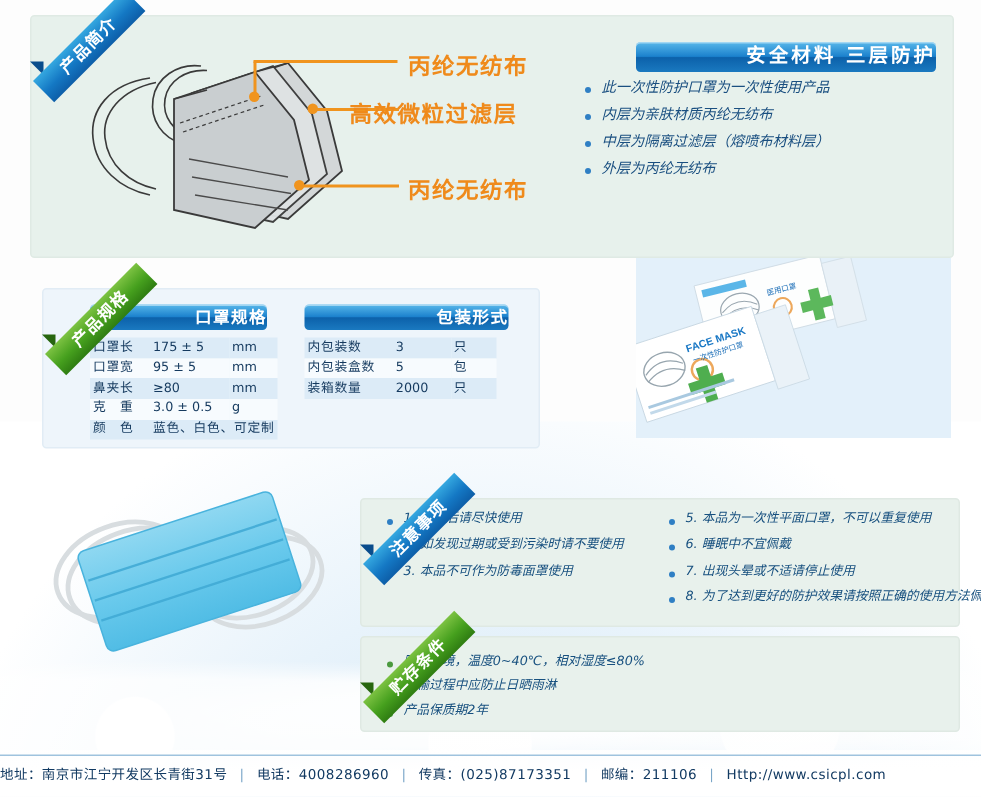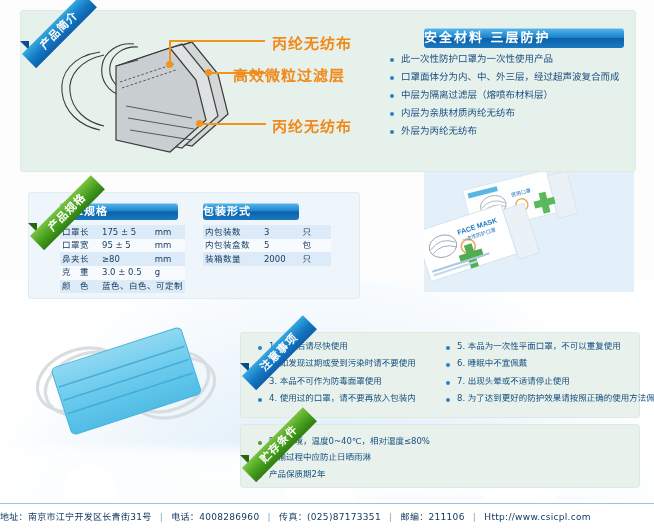--- a/index.html
+++ b/index.html
@@ -50,36 +50,36 @@
   .mask-art{position:absolute;left:42px;top:22px;width:230px;height:140px;z-index:6;}
 
   
   .callout{position:absolute;z-index:8;color:#ef8a1b;font-weight:bold;
     font-size:15px;white-space:nowrap;letter-spacing:1px;}
   .callout-line{position:absolute;height:2px;background:#f0941e;z-index:7;}
   .callout-dot{position:absolute;width:7px;height:7px;border-radius:50%;
     background:#f0941e;z-index:8;}
 
   
-  .bar{position:absolute;z-index:8;color:#fff;font-weight:bold;text-align:left;
+  .bar{position:absolute;z-index:8;color:#fff;font-weight:bold;text-align:right;
     background:linear-gradient(180deg,#59b8ea 0%,#1b81cd 48%,#0c61aa 52%,#1a79c0 100%);
     border-radius:3px;box-shadow:inset 0 1px 0 rgba(255,255,255,.45);}
   .bar-title{left:424px;top:28px;width:200px;height:20px;line-height:20px;font-size:13px;
     letter-spacing:2px;}
   .bar-spec{left:60px;top:203px;width:118px;height:17px;line-height:17px;font-size:11px;
     letter-spacing:1px;}
-  .bar-pack{left:203px;top:203px;width:96px;height:17px;line-height:17px;font-size:11px;
+  .bar-pack{left:203px;top:203px;width:136px;height:17px;line-height:17px;font-size:11px;
     letter-spacing:1px;}
 
   
   .bullets{position:absolute;z-index:8;}
   .bl-intro{left:390px;top:54px;width:250px;}
   .bl-intro li{font-size:9.5px;color:#1a4f80;margin-bottom:7.5px;line-height:1.1;}
   .bullets ul{list-style:none;margin:0;padding:0;}
-  .bullets li{position:relative;padding-left:11px;white-space:nowrap;}
+  .bullets li{position:relative;padding-left:11px;white-space:nowrap;font-style:italic;}
   .bullets li:before{content:"";position:absolute;left:0;top:4px;width:4px;height:4px;
     border-radius:50%;background:#2f7fc4;}
 
   .notes-col{position:absolute;z-index:8;}
   .notes-col li{font-size:8.5px;color:#17507f;margin-bottom:8px;line-height:1.1;}
   .nc-left{left:258px;top:342px;width:195px;}
   .nc-right{left:446px;top:342px;width:200px;}
 
   .store-list{position:absolute;left:258px;top:437px;width:330px;z-index:8;}
   .store-list li{font-size:8.5px;color:#17507f;margin-bottom:7px;line-height:1.1;}
@@ -162,23 +162,22 @@
 
   <div class="callout-dot" style="left:196px;top:120px;"></div>
   <div class="callout-line" style="left:199px;top:123px;width:67px;"></div>
   <div class="callout" style="left:272px;top:115px;">丙纶无纺布</div>
 
   <div class="bar bar-title">安全材料  三层防护</div>
 
   <div class="bullets bl-intro">
     <ul>
       <li>此一次性防护口罩为一次性使用产品</li>
-      <li>口罩面体分为内、中、外三层，经过超声波复合而成</li>
+      <li>内层为亲肤材质丙纶无纺布</li>
       <li>中层为隔离过滤层（熔喷布材料层）</li>
-      <li>内层为亲肤材质丙纶无纺布</li>
       <li>外层为丙纶无纺布</li>
     </ul>
   </div>
 
   <div class="panel panel-spec"></div>
 
   <div class="ribbon-tail green" style="left:28px;top:223px;"></div>
   <div class="ribbon green" style="left:30px;top:236px;">产品规格</div>
 
   <div class="bar bar-spec">口罩规格</div>
@@ -292,21 +291,20 @@
   <div class="panel panel-notes"></div>
 
   <div class="ribbon-tail blue" style="left:240px;top:363px;"></div>
   <div class="ribbon blue" style="left:242px;top:376px;">注意事项</div>
 
   <div class="bullets notes-col nc-left">
     <ul>
       <li>1. 开封后请尽快使用</li>
       <li>2. 如发现过期或受到污染时请不要使用</li>
       <li>3. 本品不可作为防毒面罩使用</li>
-      <li>4. 使用过的口罩，请不要再放入包装内</li>
     </ul>
   </div>
 
   <div class="bullets notes-col nc-right">
     <ul>
       <li>5. 本品为一次性平面口罩，不可以重复使用</li>
       <li>6. 睡眠中不宜佩戴</li>
       <li>7. 出现头晕或不适请停止使用</li>
       <li>8. 为了达到更好的防护效果请按照正确的使用方法佩戴</li>
     </ul>

